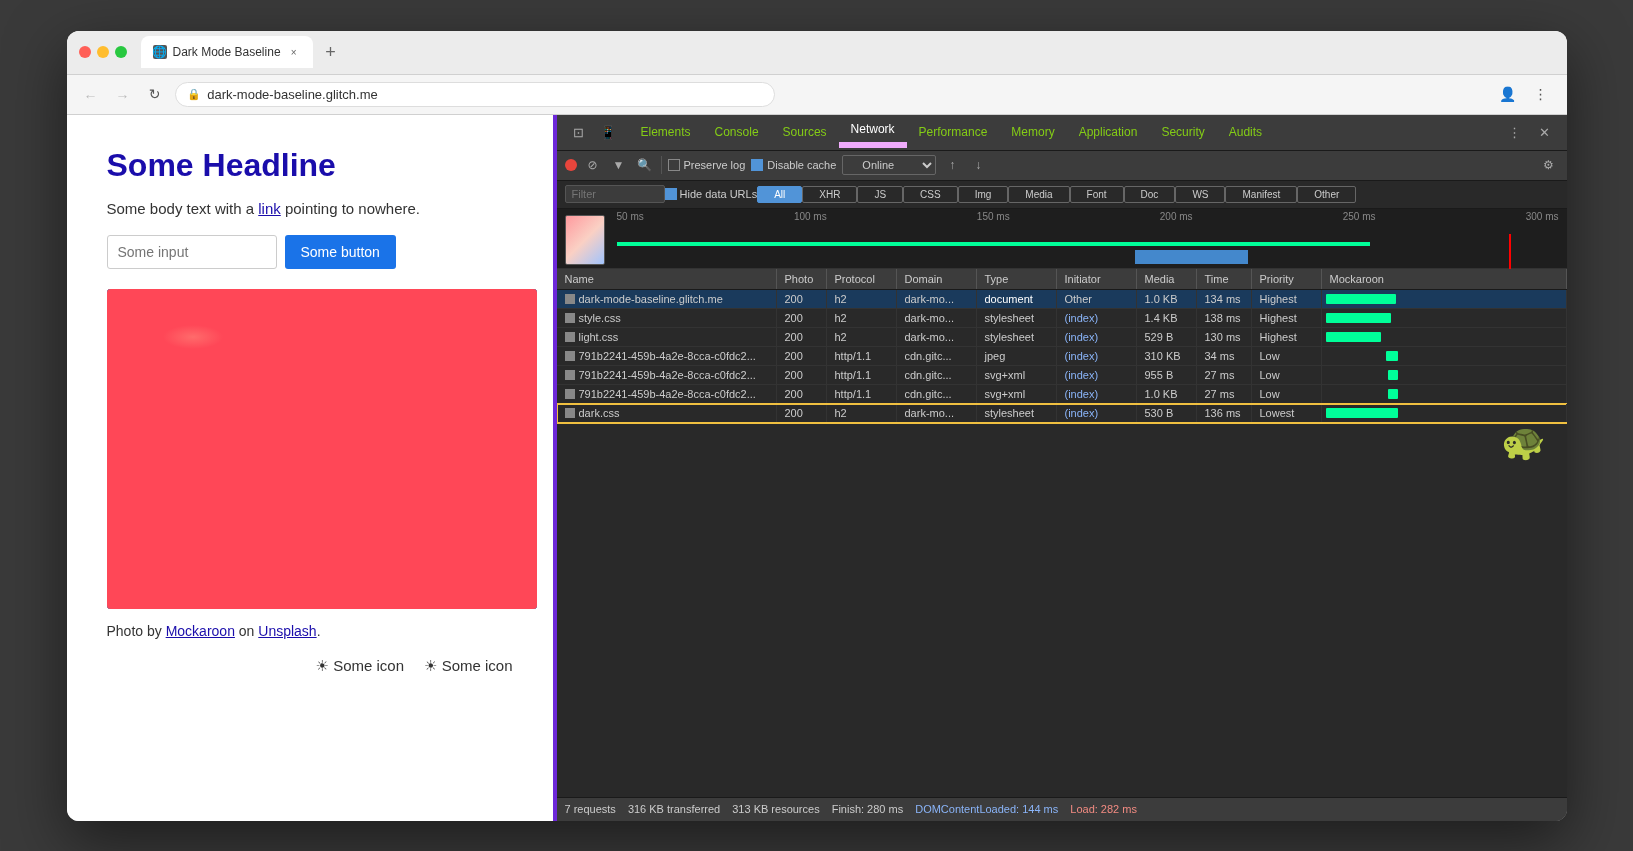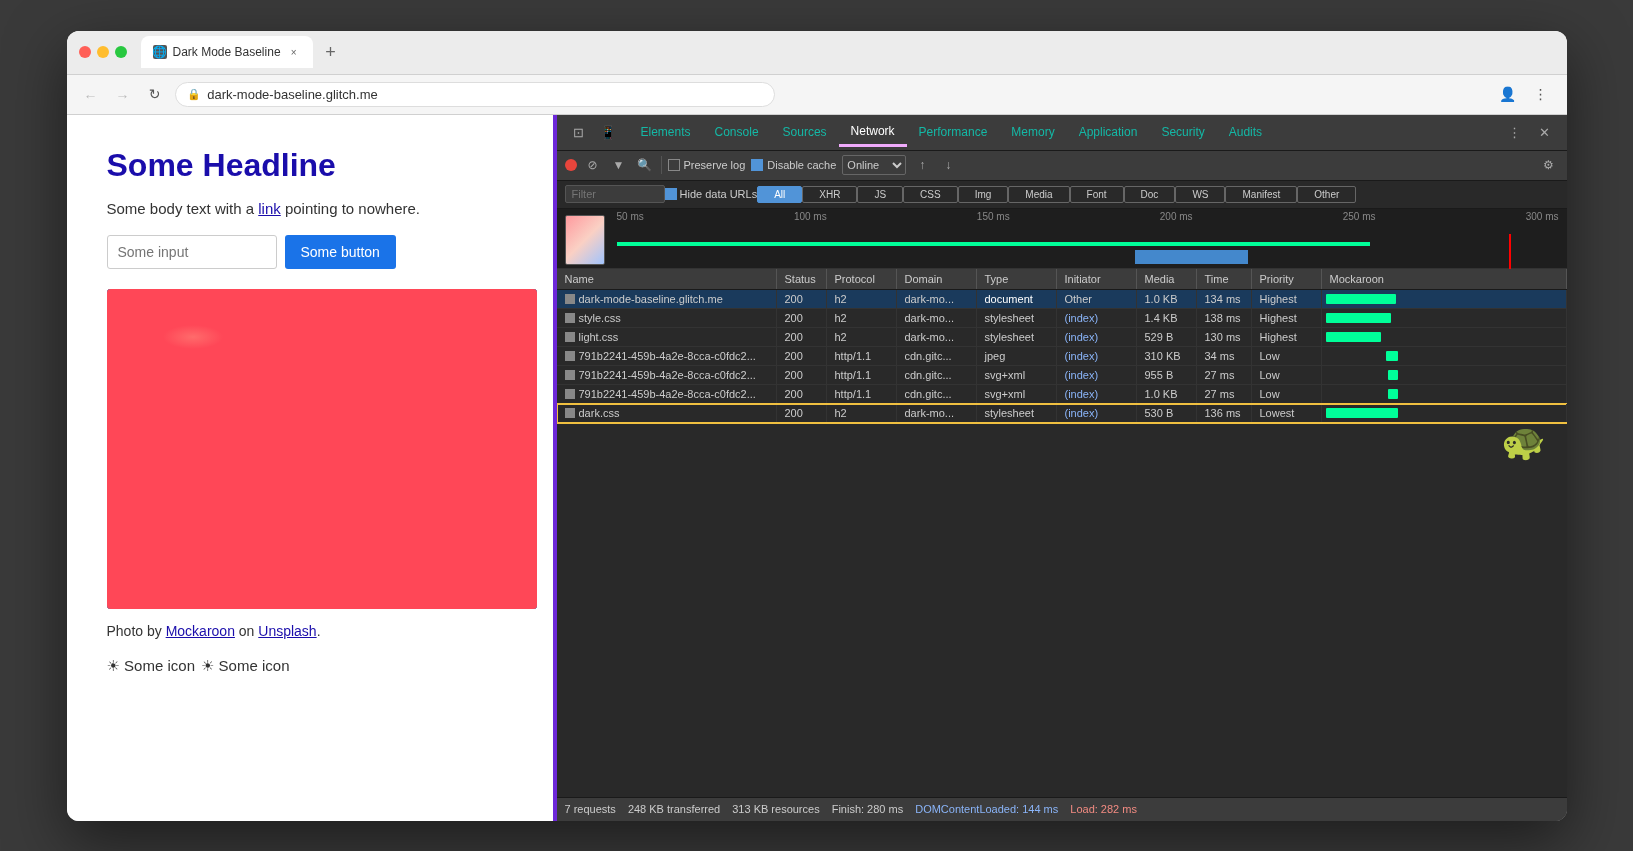--- a/index.html
+++ b/index.html
@@ -233,21 +233,22 @@
       font-size: 14px;
       color: #333;
       margin-bottom: 18px;
     }
     .page-caption a { color: #1a0dab; text-decoration: underline; }
     .page-icons {
       font-size: 15px;
       color: #333;
       display: flex;
       align-items: center;
-      gap: 6px;
+      gap: 20px;
+      justify-content: flex-end;
     }
     
     .devtools {
       flex: 1;
       background: #292929;
       display: flex;
       flex-direction: column;
       overflow: hidden;
     }
     .devtools-topbar {
@@ -274,27 +275,27 @@
     .dt-tabs {
       display: flex;
       align-items: center;
       gap: 0;
       flex: 1;
       margin-left: 4px;
     }
     .dt-tab {
       padding: 6px 12px;
       font-size: 12px;
-      color: #14b8a6;
+      color: #84cc16;
       cursor: pointer;
       white-space: nowrap;
     }
     .dt-tab.active {
       color: #fff;
-      border-bottom: 3px solid #f0abfc;
+      border-bottom: 6px solid #f0abfc;
     }
     .dt-tab-actions {
       display: flex;
       gap: 2px;
       margin-left: auto;
     }
     
     .dt-toolbar {
       background: #3c3c3c;
       height: 30px;
@@ -344,21 +345,21 @@
     }
     .dt-checkbox.checked {
       background: #5194d8;
       border-color: #5194d8;
     }
     .dt-select {
       background: #3c3c3c;
       border: 1px solid #666;
       color: #ccc;
       font-size: 11px;
-      padding: 2px 0;
+      padding: 2px 15px;
       border-radius: 2px;
       cursor: pointer;
     }
     
     .dt-filter-bar {
       background: #292929;
       height: 28px;
       display: flex;
       align-items: center;
       padding: 0 8px;
@@ -694,21 +695,21 @@
           <div class="dt-timeline-bar-area">
             <div class="dt-timeline-green"></div>
             <div class="dt-timeline-blue-bar"></div>
             <div class="dt-timeline-red-line"></div>
           </div>
         </div>
 
         <div class="dt-table">
           <div class="dt-table-header">
             <div class="dt-th">Name</div>
-            <div class="dt-th">Status</div>
+            <div class="dt-th">Photo</div>
             <div class="dt-th">Protocol</div>
             <div class="dt-th">Domain</div>
             <div class="dt-th">Type</div>
             <div class="dt-th">Initiator</div>
             <div class="dt-th">Media</div>
             <div class="dt-th">Time</div>
             <div class="dt-th">Priority</div>
             <div class="dt-th">Mockaroon</div>
           </div>
 
@@ -818,21 +819,21 @@
           </div>
 
           <div style="position:relative; height:80px;">
             <div class="turtle-icon">🐢</div>
           </div>
         </div>
       </div>
 
       <div class="dt-statusbar">
         <span>7 requests</span>
-        <span>248 KB transferred</span>
+        <span>316 KB transferred</span>
         <span>313 KB resources</span>
         <span>Finish: 280 ms</span>
         <span class="highlight-blue">DOMContentLoaded: 144 ms</span>
         <span class="highlight-red">Load: 282 ms</span>
       </div>
     </div>
   </div>
 </div>
 
 </body></html>

